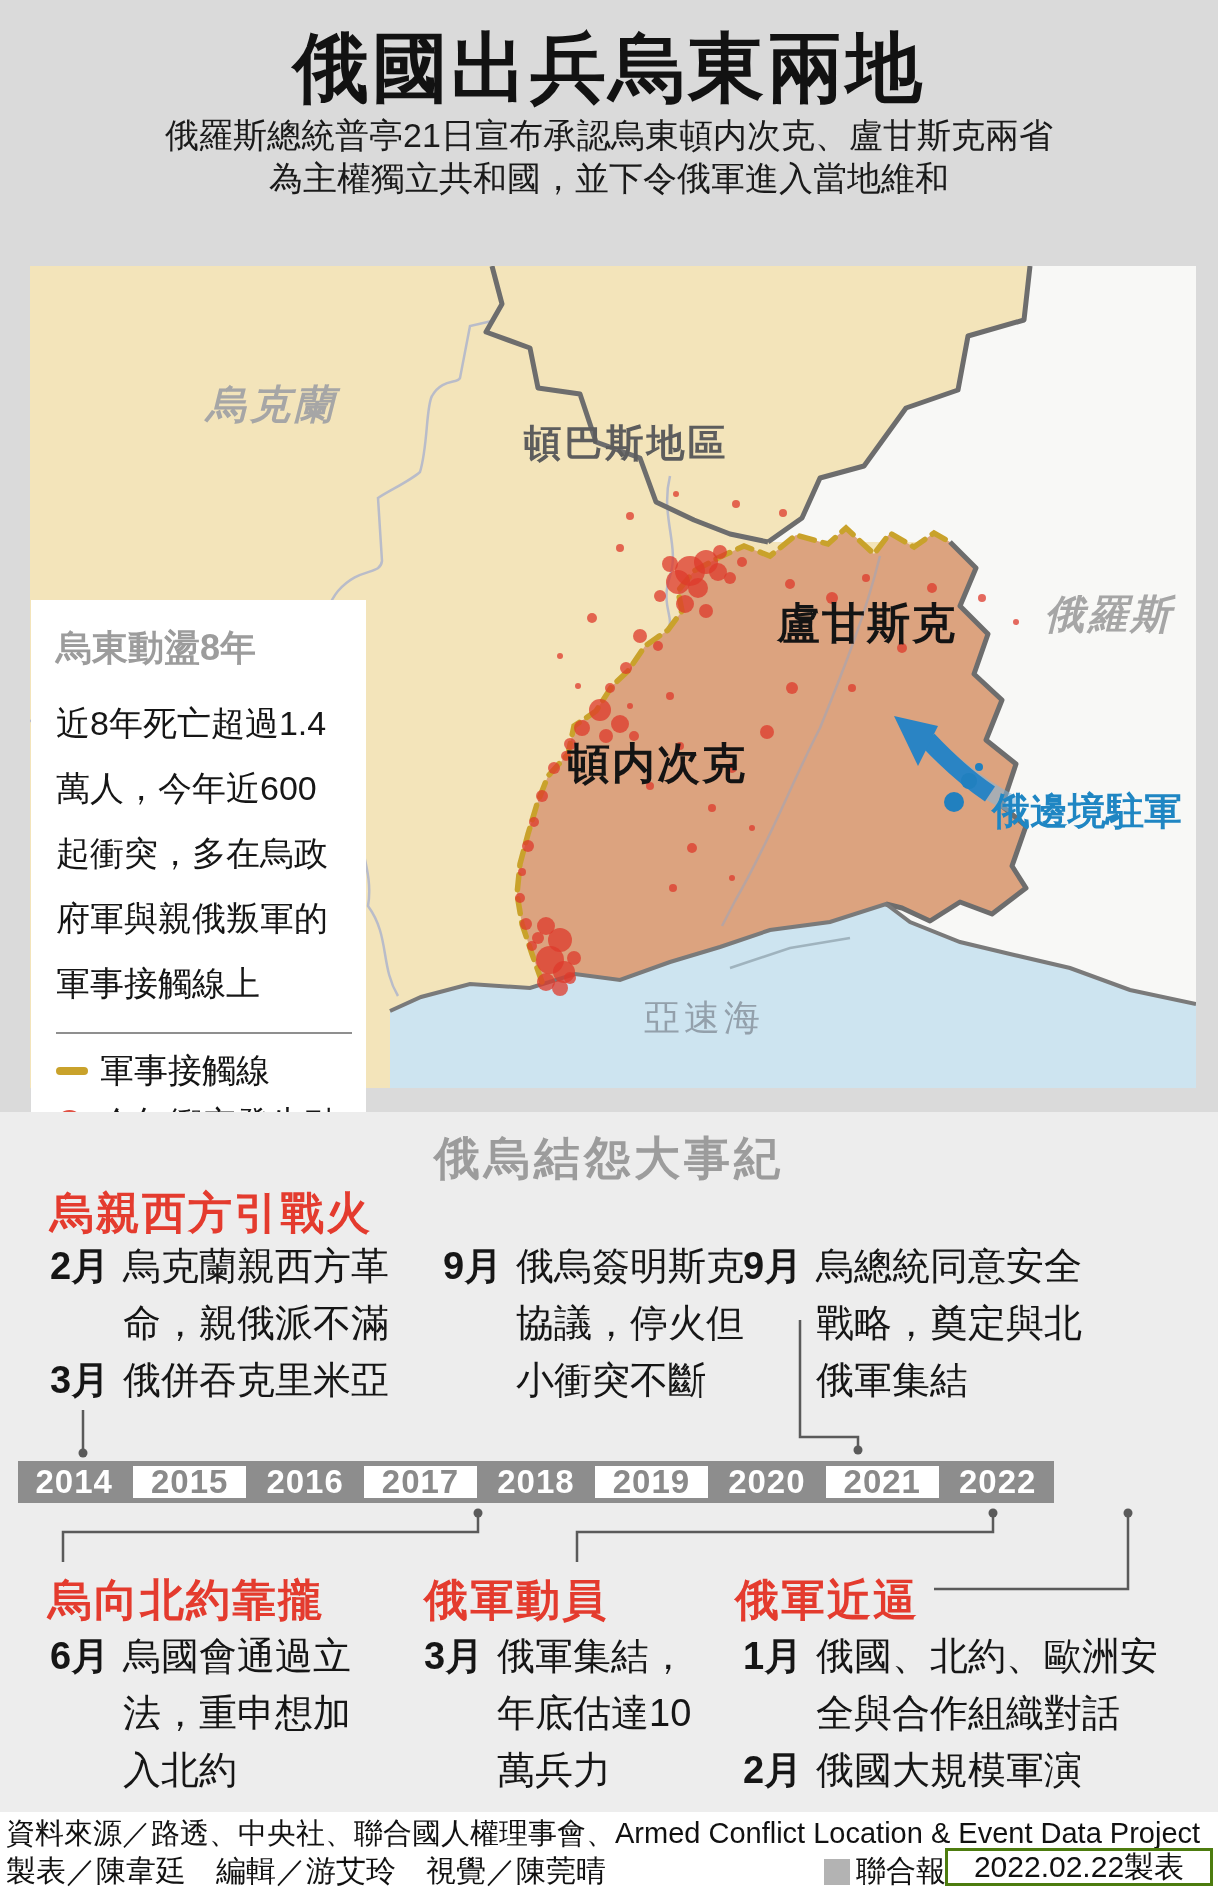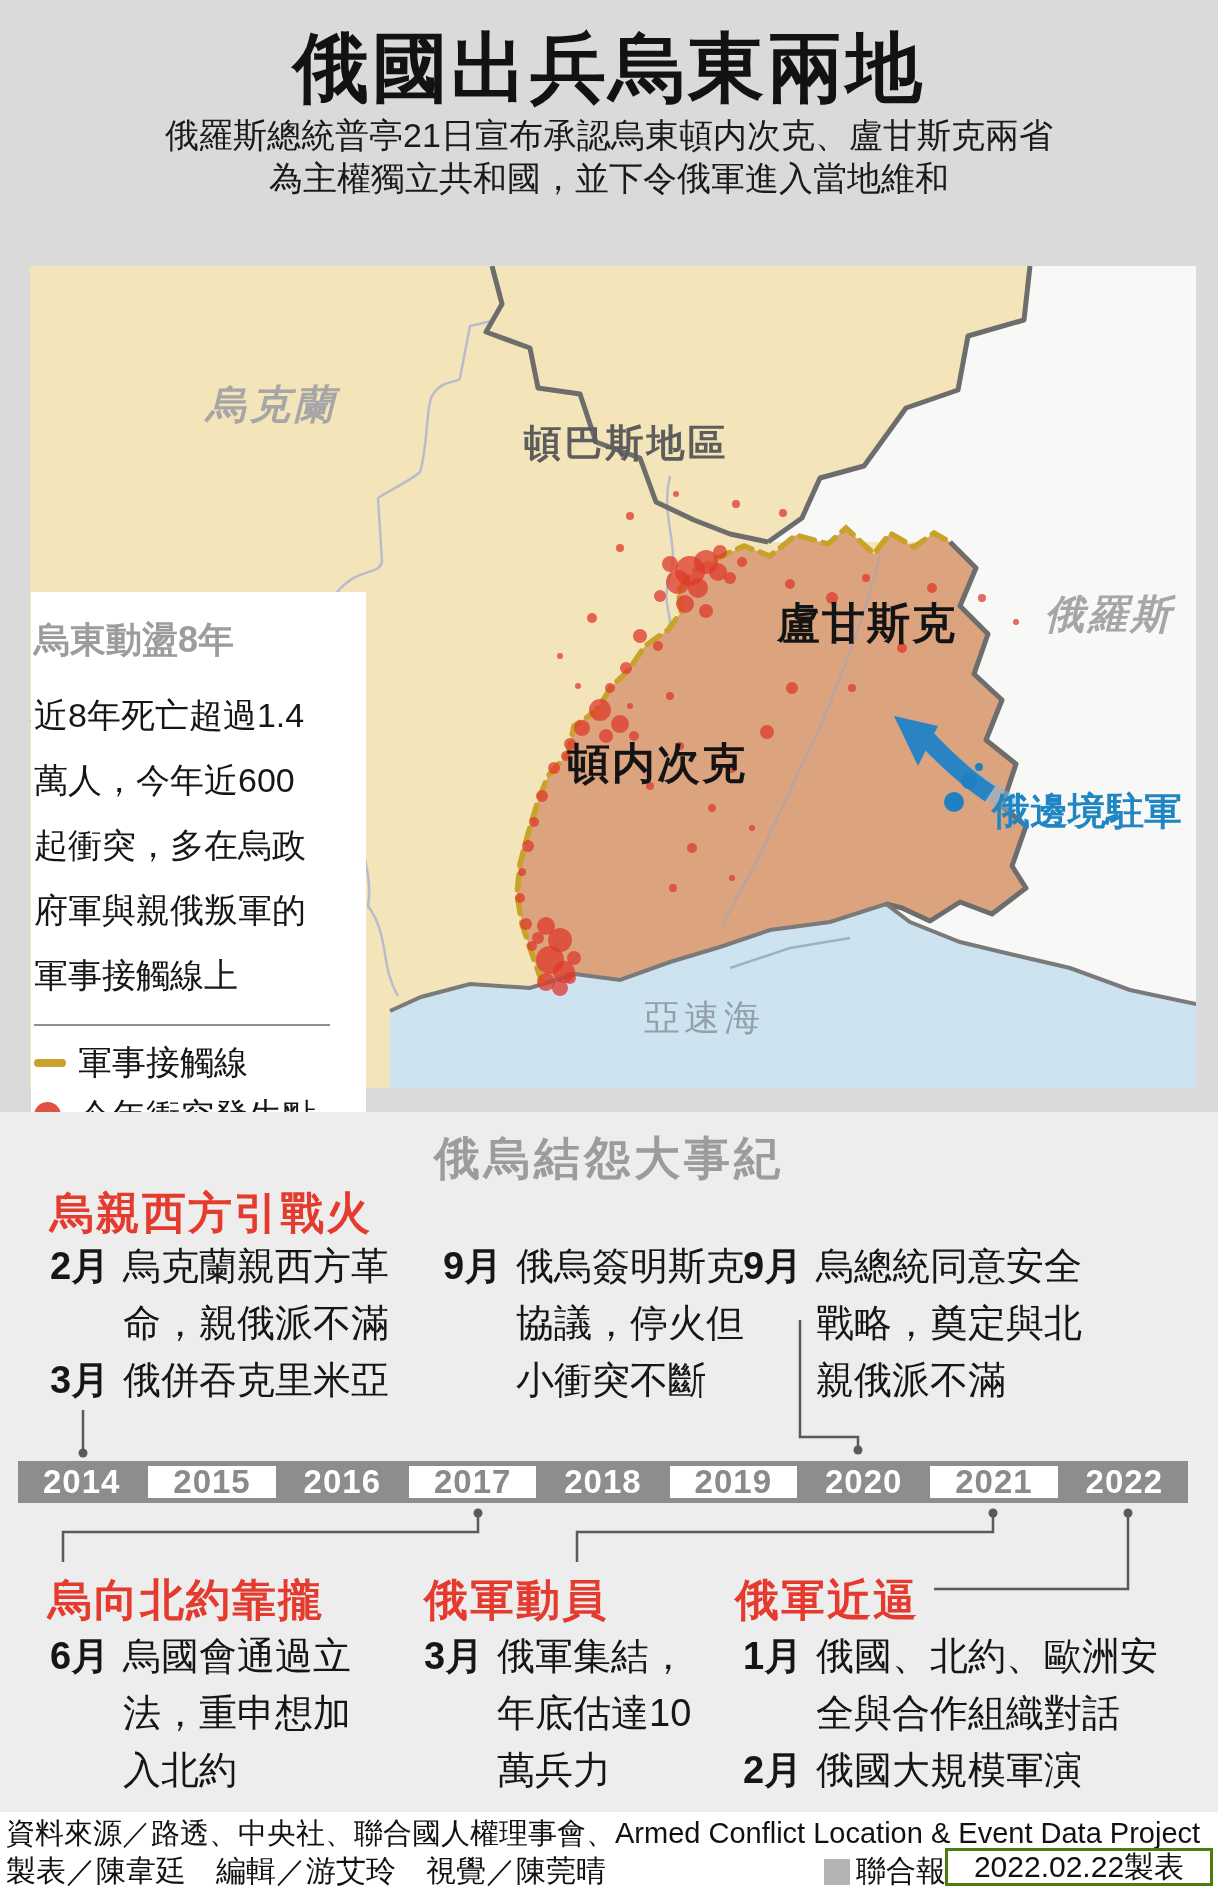--- a/index.html
+++ b/index.html
@@ -11,43 +11,43 @@
          font-size:76px;font-weight:700;color:#121212;letter-spacing:3px;}
   .subtitle{position:absolute;left:0;width:1218px;text-align:center;
             font-size:34px;color:#1a1a1a;line-height:42px;}
   .sub1{top:114px;} .sub2{top:157px;}
 
   
   .map-wrap{position:absolute;left:30px;top:266px;width:1166px;height:822px;background:#f3e4ba;}
   .map-wrap svg{position:absolute;left:0;top:0;}
 
   
-  .infobox{position:absolute;left:1px;top:326px;width:335px;height:564px;background:#ffffff;
-           box-sizing:border-box;padding:24px 0 0 3px;}
+  .infobox{position:absolute;left:1px;top:334px;width:335px;height:564px;background:#ffffff;
+           box-sizing:border-box;padding:24px 0 0 25px;}
   .infobox h3{margin:0 0 18px 0;font-size:36px;font-weight:700;color:#9c9c9c;}
   .infobox .body{font-size:34px;line-height:65px;color:#161616;white-space:pre-line;width:312px;}
   .infobox .divider{width:296px;height:0;border-top:2px solid #8f8f8f;margin:16px 0 10px 0;}
   .legend-row{display:flex;align-items:center;height:53px;}
   .legend-ico{width:44px;display:flex;align-items:center;justify-content:flex-start;}
   .legend-label{font-size:34px;color:#161616;}
   .ico-contact-line{width:32px;height:8px;border-radius:4px;background:#c9a22b;}
   .ico-conflict-dot{width:27px;height:27px;border-radius:50%;background:#e05043;}
   .ico-separatist-area{width:27px;height:27px;border-radius:50%;background:#df9e78;}
 
   
   .tl-band{position:absolute;left:0;top:1112px;width:1218px;height:700px;background:#ededed;}
   .tl-title{position:absolute;top:1128px;left:0;width:1218px;text-align:center;
             font-size:46px;font-weight:700;color:#9c9c9c;letter-spacing:4px;}
   .red-head{position:absolute;font-size:44px;font-weight:700;color:#e43b2e;letter-spacing:2px;}
   .ev-col{position:absolute;}
   .ev-row{display:flex;height:57px;line-height:57px;font-size:38px;color:#161616;}
   .ev-row .m{min-width:60px;margin-right:13px;font-weight:700;white-space:nowrap;}
   .ev-row .t{white-space:nowrap;}
 
-  .year-bar{position:absolute;left:18px;top:1461px;width:1170px;height:42px;background:#8d8d8d;
+  .year-bar{position:absolute;left:18px;top:1461px;width:1036px;height:42px;background:#8d8d8d;
             display:flex;}
   .year-cell{flex:1 1 0;display:flex;align-items:center;justify-content:center;
              font-size:33px;font-weight:700;color:#ffffff;letter-spacing:1px;}
   .year-cell.boxed{background:#ffffff;color:#8a8a8a;margin:5px 3px;}
 
   .conn-svg{position:absolute;left:0;top:1112px;}
 
   
   .foot-band{position:absolute;left:0;top:1812px;width:1218px;height:79px;background:#ffffff;}
   .src-line{position:absolute;left:6px;top:1814px;width:1210px;font-size:29px;color:#111;white-space:nowrap;}
@@ -265,21 +265,21 @@
       <div class="ev-row">
         <span class="m">9月</span>
         <span class="t">烏總統同意安全</span>
       </div>
       <div class="ev-row">
         <span class="m"></span>
         <span class="t">戰略，奠定與北</span>
       </div>
       <div class="ev-row">
         <span class="m"></span>
-        <span class="t">親俄派不滿</span>
+        <span class="t">俄軍集結</span>
       </div>
     </div>
 
   <div class="year-bar">
       <div class="year-cell">2014</div>
       <div class="year-cell boxed">2015</div>
       <div class="year-cell">2016</div>
       <div class="year-cell boxed">2017</div>
       <div class="year-cell">2018</div>
       <div class="year-cell boxed">2019</div>

